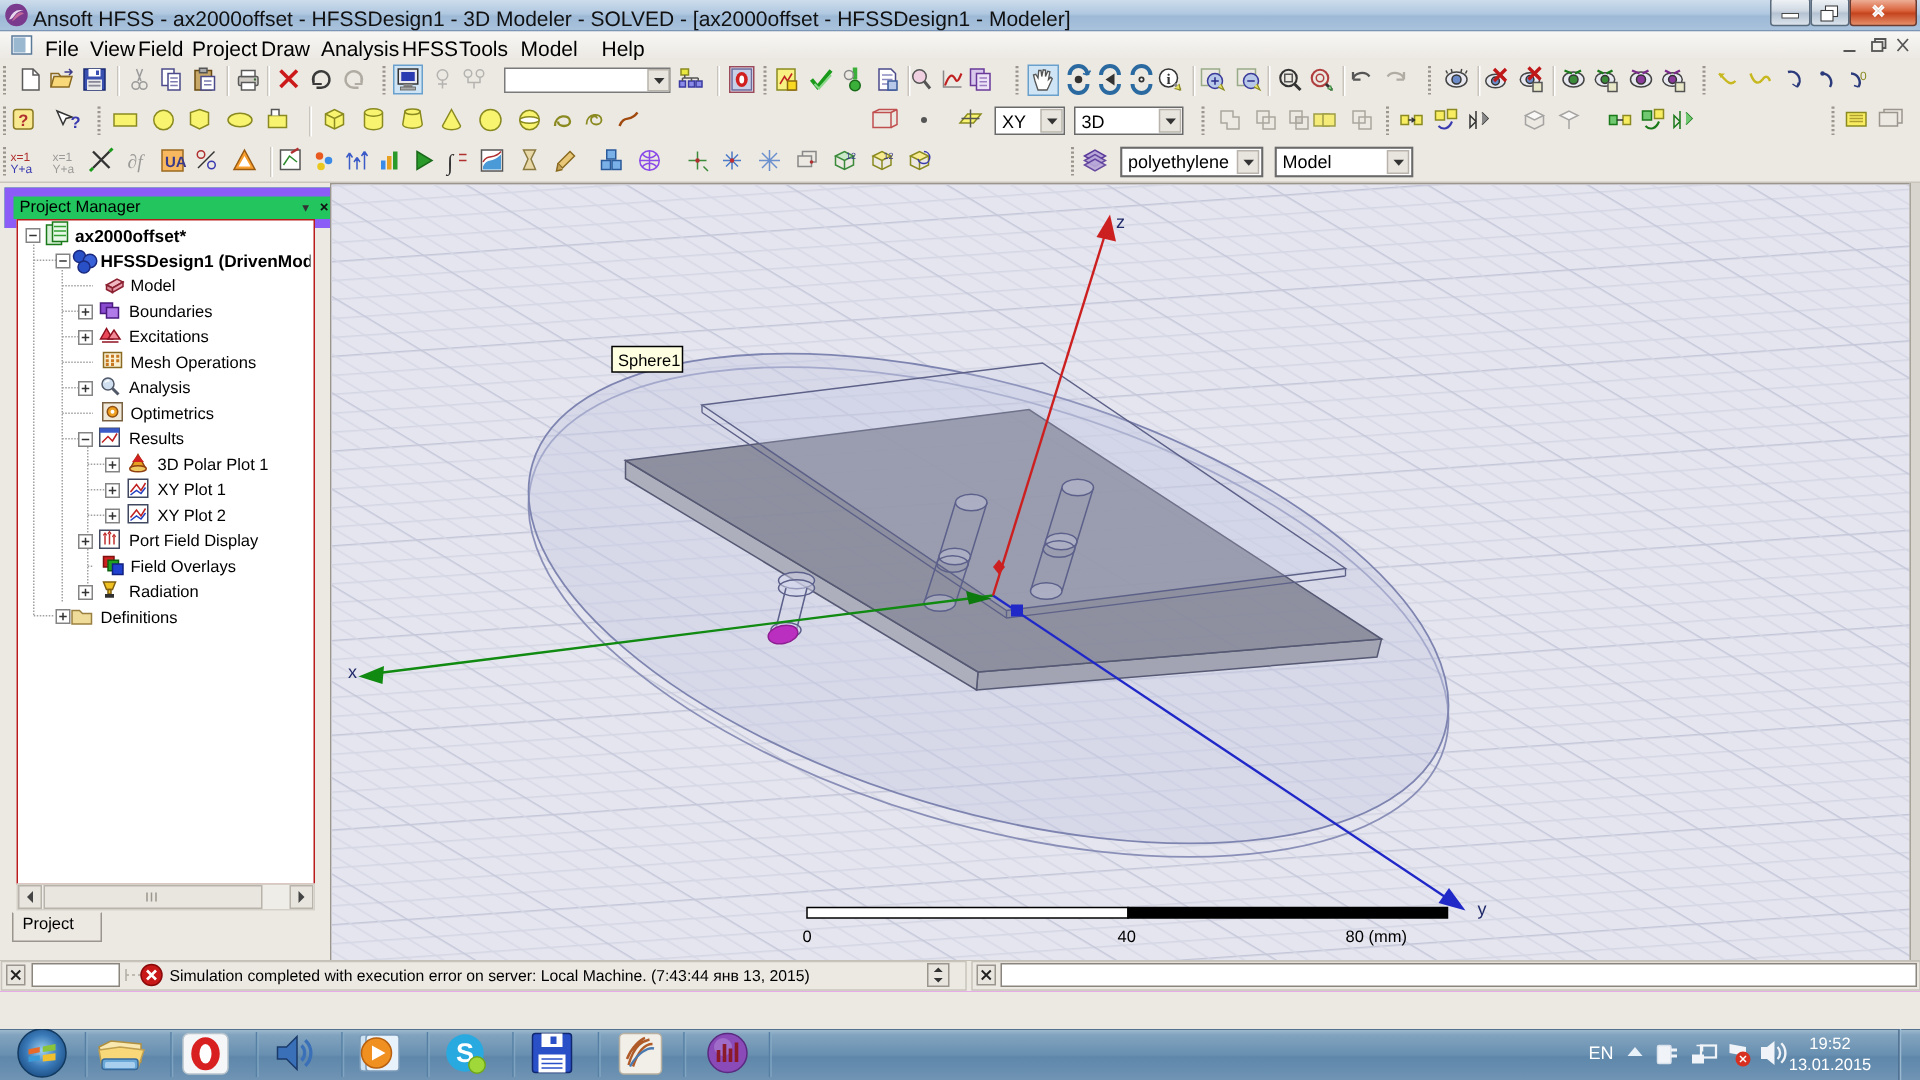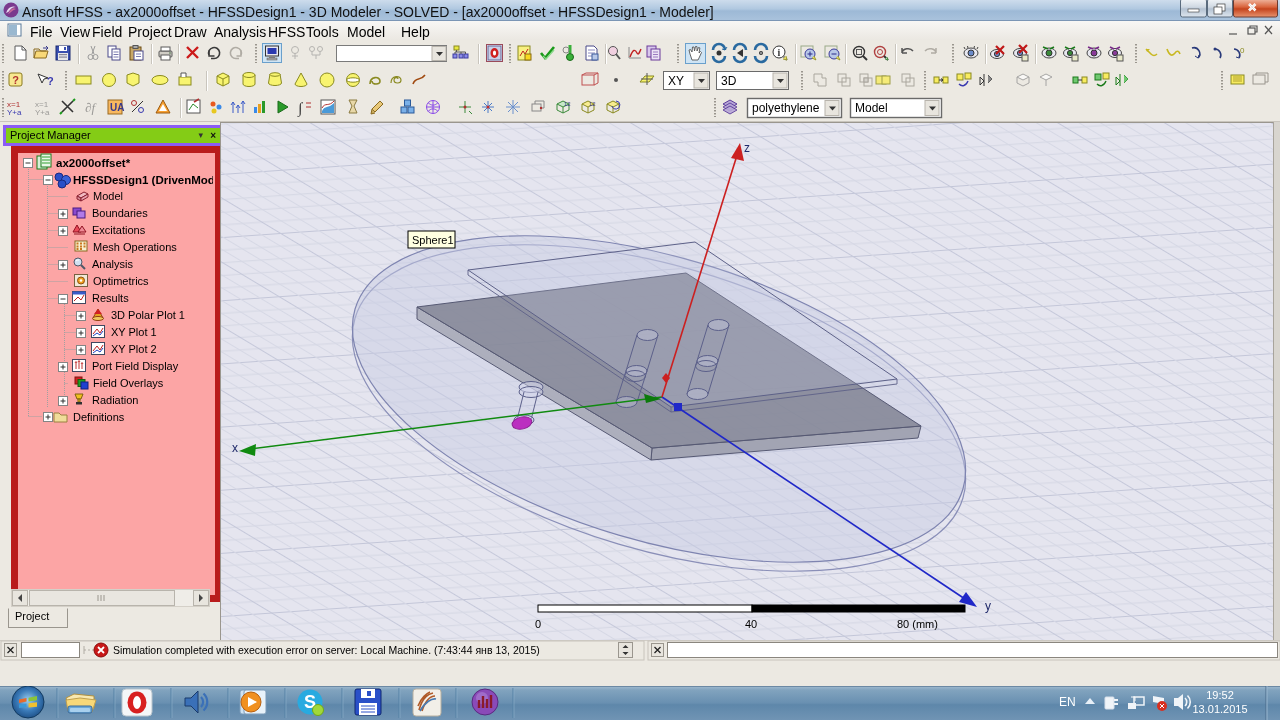--- a/index.html
+++ b/index.html
@@ -9,22 +9,22 @@
 
 #titlebar{left:0;top:0;width:1280px;height:20px;background:linear-gradient(180deg,#cddcec 0%,#b0c8e0 45%,#9db9d6 55%,#a9c2dc 100%);border-bottom:1px solid #7b96b5;}
 #titlebar .ttext{position:absolute;left:22px;top:4px;font-size:14px;color:#111;white-space:nowrap;}
 
 #menubar{left:0;top:21px;width:1280px;height:19px;background:linear-gradient(180deg,#f8f7f5,#ebe8e2);border-bottom:1px solid #d8d5cf;}
 .mi{position:absolute;top:3px;font-size:14px;color:#000;}
 
 #tb{left:0;top:40px;width:1280px;height:82px;background:#ece9e2;}
 
 #lp{left:0;top:122px;width:220px;height:518px;background:#ece9e2;}
-#lph{position:absolute;left:3px;top:3px;width:211px;height:15px;border:3px solid #8b5cf6;background:#84cc16;font-size:11px;color:#000;padding-left:4px;line-height:15px;}
-#tree{position:absolute;left:11px;top:24px;width:197px;height:442px;background:#fca5a5;border:7px solid #b91c1c;}
+#lph{position:absolute;left:3px;top:3px;width:211px;height:15px;border:6px solid #8b5cf6;background:#22c55e;font-size:11px;color:#000;padding-left:4px;line-height:15px;}
+#tree{position:absolute;left:11px;top:24px;width:197px;height:442px;background:#ffffff;border:1px solid #b91c1c;}
 #hsb{position:absolute;left:11px;top:467px;width:197px;height:16px;background:#f0eeea;border:1px solid #d4d0c8;}
 #ptab{position:absolute;left:8px;top:486px;width:52px;height:17px;background:#ece9e2;border:1px solid #9a968e;border-top:1px solid #ece9e2;font-size:11px;padding:1px 0 0 6px;}
 
 #vp{left:220px;top:122px;width:1060px;height:518px;background:#e4e4ee;border-left:1px solid #9a968e;border-top:1px solid #9a968e;}
 #redge{left:1273px;top:122px;width:7px;height:518px;background:#d8d5cf;border-left:1px solid #a8a49c;}
 
 #mb{left:0;top:640px;width:1280px;height:21px;background:#d946ef;}
 
 #sb{left:0;top:661px;width:1280px;height:25px;background:#ece9e2;border-top:1px solid #fff;margin-top:32px;}
 #sb .ready{position:absolute;left:5px;top:6px;font-size:11px;color:#000;}

